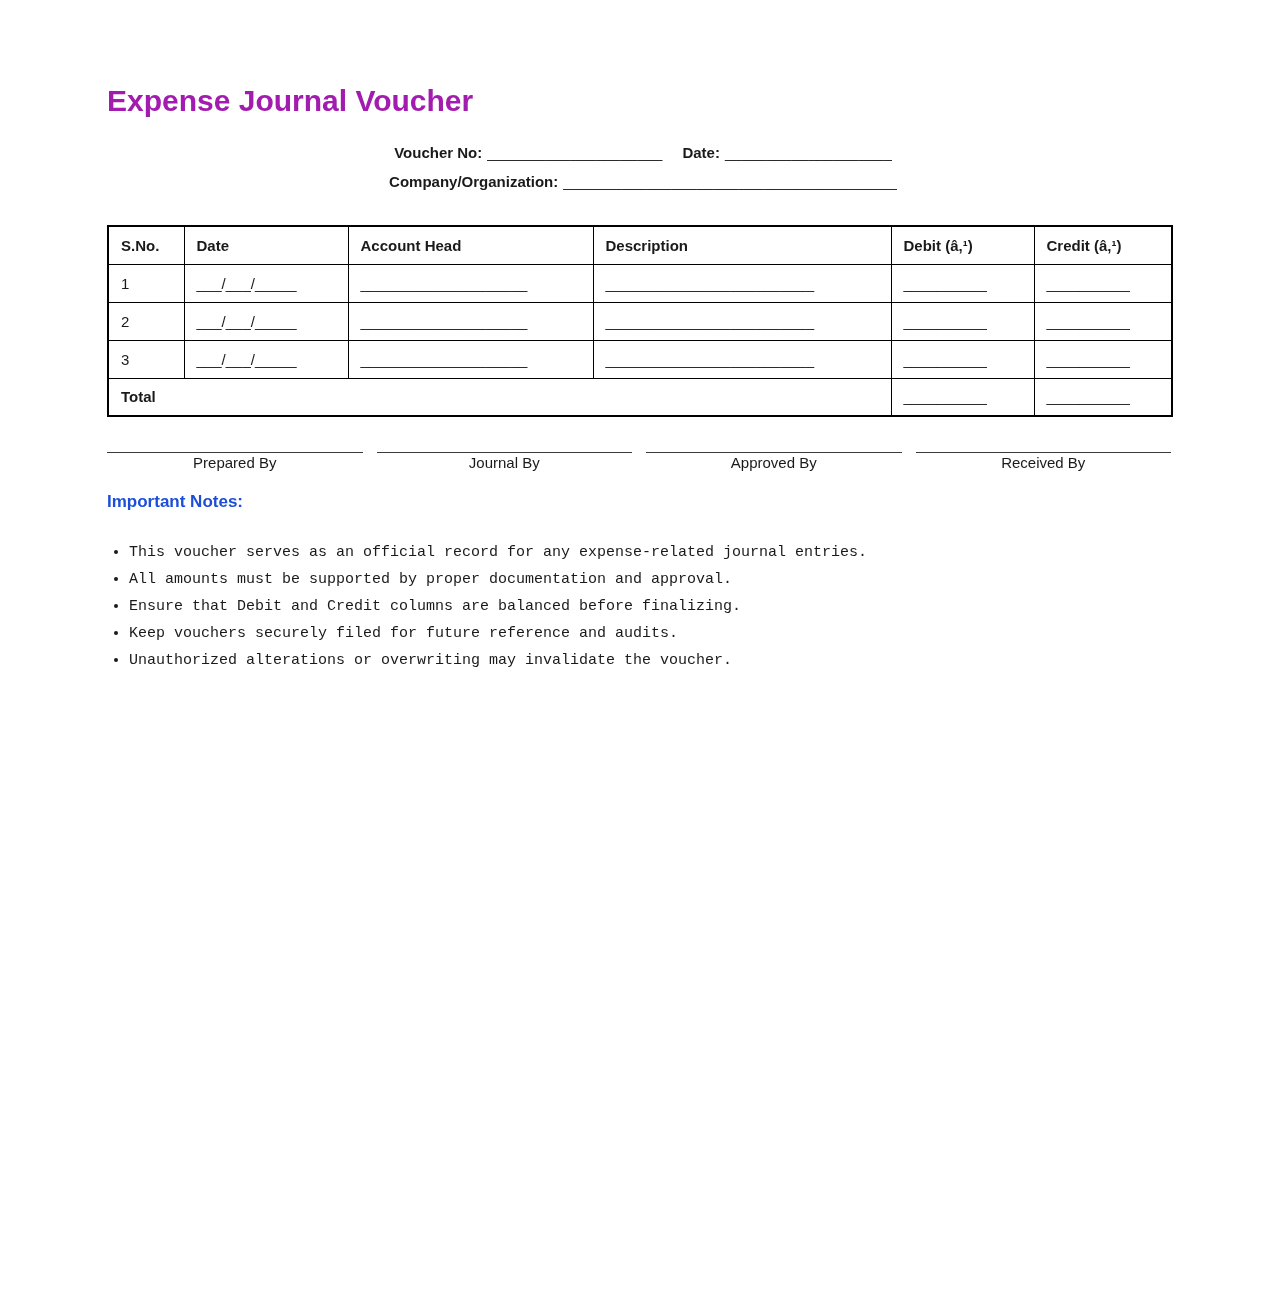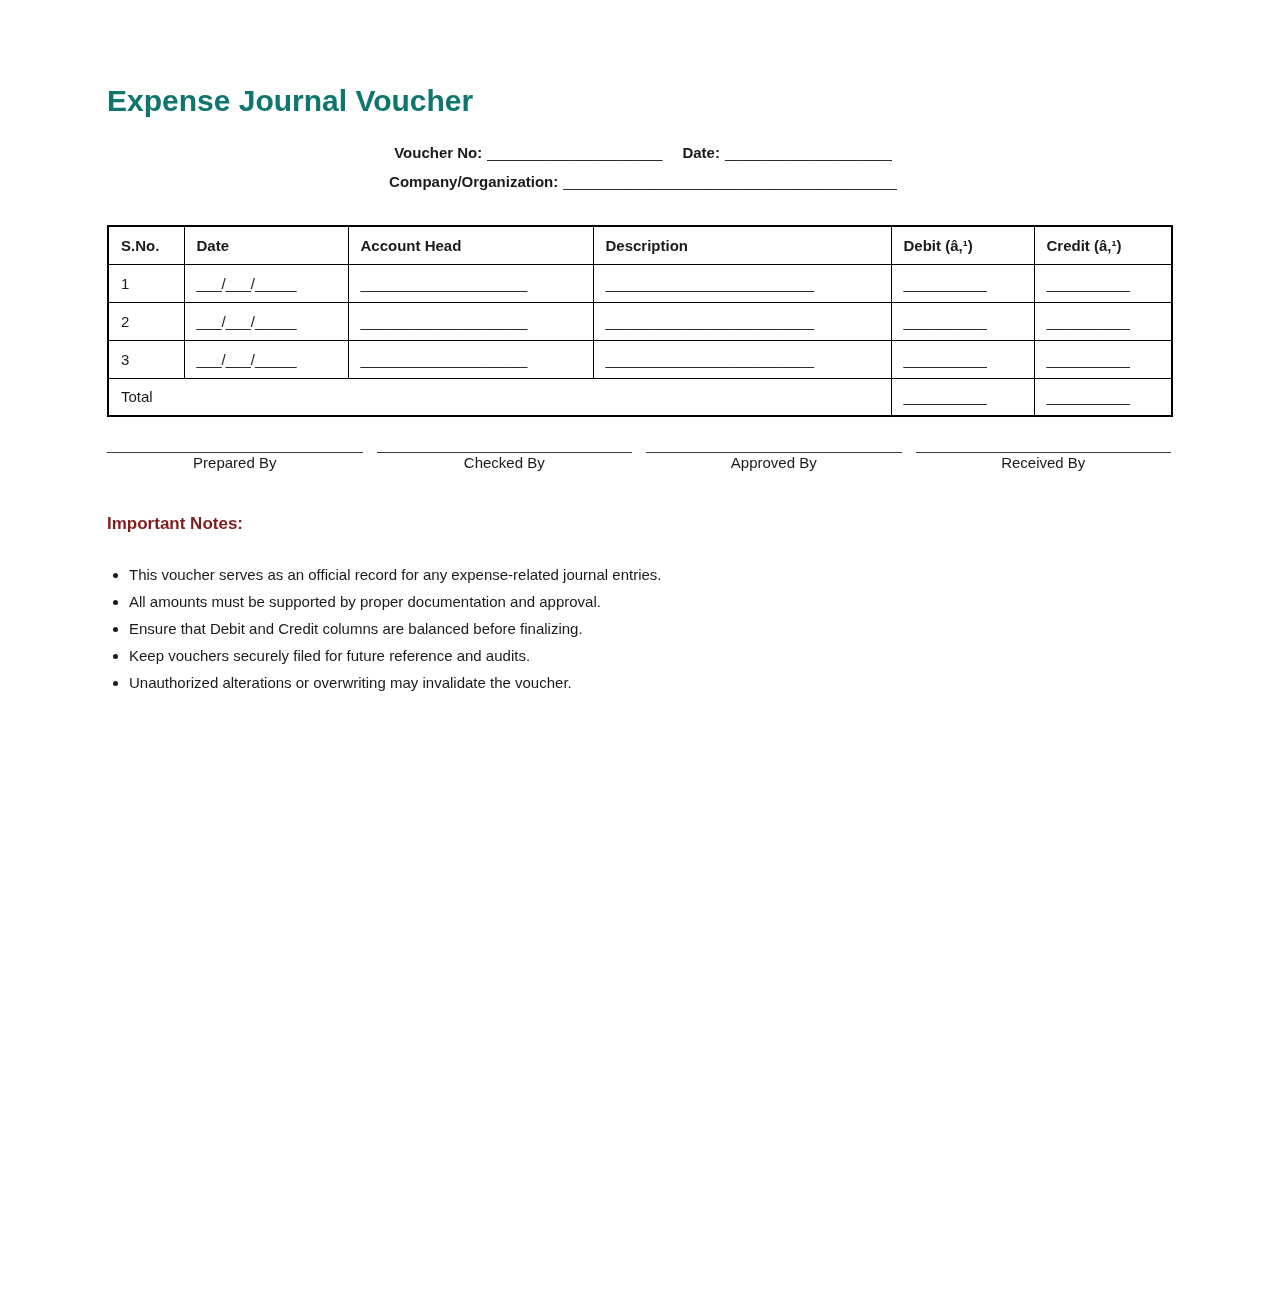--- a/index.html
+++ b/index.html
@@ -11,21 +11,21 @@
     font-family: "Liberation Sans", sans-serif;
     overflow: hidden;
   }
   .page { padding: 83px 107px 0 107px; }
 
   .title {
     font-size: 30px;
     font-weight: 700;
     line-height: 36px;
     margin-bottom: 24px;
-    color: #0f766e;
+    color: #a21caf;
   }
 
   .meta { font-size: 15px; margin-left: 8px; }
   .meta-row {
     display: flex;
     justify-content: center;
     line-height: 19px;
     margin-bottom: 10px;
     white-space: nowrap;
     gap: 20px;
@@ -48,43 +48,44 @@
     padding: 0 12px;
     vertical-align: middle;
     text-align: left;
     overflow: hidden;
     white-space: nowrap;
   }
   table.voucher th { font-weight: 700; }
   td.c-sno, th.c-sno { text-align: left; }
   td.c-sno { text-align: center; }
   td.amount { text-align: right; }
-  td.total-cell { text-align: right; font-weight: 400; padding-right: 10px; }
+  td.total-cell { text-align: right; font-weight: 700; padding-right: 10px; }
 
   .signatures {
     margin-top: 35px;
     display: flex;
     gap: 14px;
     width: 1064px;
   }
   .sig-block { flex: 1; text-align: center; }
   .sig-line { border-top: 1.5px solid #3a3a3a; height: 0; }
   .sig-label { font-size: 15px; line-height: 19px; }
 
   .notes-heading {
-    margin-top: 41px;
+    margin-top: 19px;
     font-size: 17px;
     font-weight: 700;
     line-height: 21px;
-    color: #7f1d1d;
+    color: #1d4ed8;
   }
   ul.notes {
     margin-top: 31px;
     padding-left: 22px;
     list-style: disc;
+    font-family: Liberation Mono, monospace;
   }
   ul.notes li {
     font-size: 15px;
     line-height: 19px;
     margin-bottom: 8px;
   }
 </style>
 </head>
 <body>
 
@@ -160,21 +161,21 @@
     </tbody>
   </table>
 
   <div class="signatures">
     <div class="sig-block">
       <div class="sig-line"></div>
       <div class="sig-label">Prepared By</div>
     </div>
     <div class="sig-block">
       <div class="sig-line"></div>
-      <div class="sig-label">Checked By</div>
+      <div class="sig-label">Journal By</div>
     </div>
     <div class="sig-block">
       <div class="sig-line"></div>
       <div class="sig-label">Approved By</div>
     </div>
     <div class="sig-block">
       <div class="sig-line"></div>
       <div class="sig-label">Received By</div>
     </div>
   </div>

